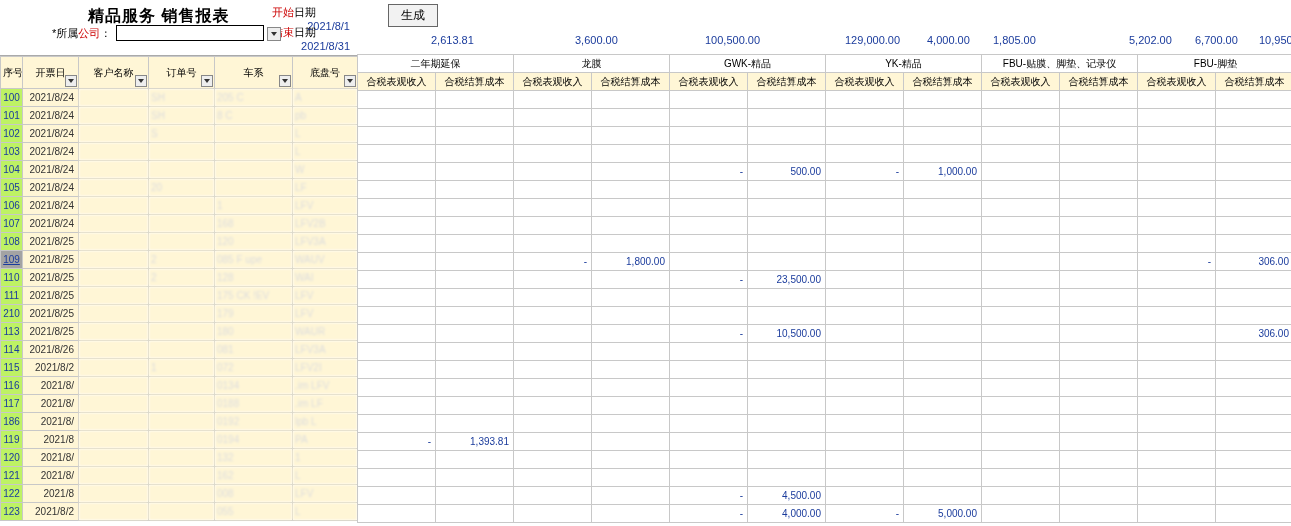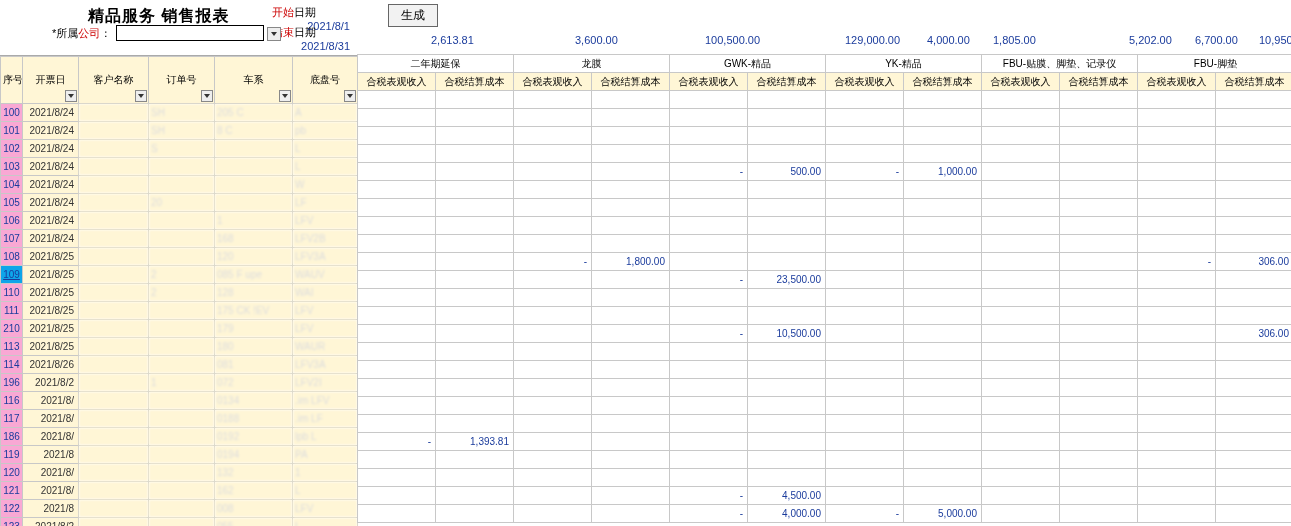--- a/index.html
+++ b/index.html
@@ -13,27 +13,27 @@
 .dateval { color: #1a3b9c; margin-left: 24px; text-align: right; display: inline-block; width: 54px; }
 .company { position: absolute; left: 12px; top: 25px; font-size: 11px; }
 .company .red { color: #c00; }
 .company input { border: 1px solid #000; width: 148px; height: 16px; font-size: 11px; margin-left: 2px; }
 .ddbtn { display: inline-block; width: 14px; height: 14px; border: 1px solid #888; background: #eee; vertical-align: middle; position: relative; }
 .ddbtn::after { content: ""; position: absolute; left: 3px; top: 4px; border-left: 3px solid transparent; border-right: 3px solid transparent; border-top: 4px solid #333; }
 .genbtn { position: absolute; left: 388px; top: 4px; border: 1px solid #666; background: #f2f2f2; padding: 2px 12px; font-size: 12px; cursor: pointer; }
 .leftgrid { position: absolute; left: 0; top: 55px; width: 357px; height: 471px; border-top: 1px solid #aaa; }
 .leftgrid table { border-collapse: collapse; width: 100%; table-layout: fixed; }
 .leftgrid th, .leftgrid td { border: 1px solid #c8c8c8; padding: 0 2px; height: 18px; white-space: nowrap; overflow: hidden; font-size: 10px; }
-.leftgrid th { background: #fff6d6; font-weight: normal; text-align: center; position: relative; height: 47px; margin-left: 44px; }
+.leftgrid th { background: #fff6d6; font-weight: normal; text-align: center; position: relative; height: 32px; margin-left: 44px; }
 .leftgrid th.seq { width: 18px; }
 .leftgrid th .flt { position: absolute; right: 1px; bottom: 1px; width: 12px; height: 12px; border: 1px solid #888; background: #eee; }
 .leftgrid th .flt::after { content: ""; position: absolute; left: 2px; top: 3px; border-left: 3px solid transparent; border-right: 3px solid transparent; border-top: 4px solid #333; }
 .leftgrid td { background: #fff6d6; color: #555; }
-.leftgrid td.seq { text-align: center; color: #1a3b9c; background: #f9a8d4; }
-.leftgrid td.seq.sel { background: #0ea5e9; text-decoration: underline; }
+.leftgrid td.seq { text-align: center; color: #1a3b9c; background: #bef264; }
+.leftgrid td.seq.sel { background: #a3a3a3; text-decoration: underline; }
 .leftgrid td.date { text-align: right; color: #333; padding-right: 4px; }
 .blurtxt { color: #ddd !important; filter: blur(1px); }
 .rightarea { position: absolute; left: 357px; top: 34px; width: 934px; height: 492px; overflow: hidden; }
 .totalsrow { height: 20px; position: relative; }
 .totalsrow span { position: absolute; color: #1a3b9c; font-size: 11px; text-align: right; }
 .rightgrid { width: 1600px; }
 .rightgrid table { border-collapse: collapse; table-layout: fixed; }
 .rightgrid th, .rightgrid td { border: 1px solid #c8c8c8; height: 18px; font-size: 10px; white-space: nowrap; overflow: hidden; text-align: right; padding: 0 4px; }
 .rightgrid th { background: #fff6d6; font-weight: normal; text-align: center; }
 .rightgrid th.grphdr { background: #fff; font-weight: normal; }
@@ -197,21 +197,21 @@
         </tr>
         <tr>
           <td class="seq">114</td>
           <td class="date">2021/8/26</td>
           <td class="blurtxt"></td>
           <td class="blurtxt"></td>
           <td class="blurtxt">081</td>
           <td class="blurtxt">LFV3A</td>
         </tr>
         <tr>
-          <td class="seq">196</td>
+          <td class="seq">115</td>
           <td class="date">2021/8/2</td>
           <td class="blurtxt"></td>
           <td class="blurtxt">1</td>
           <td class="blurtxt">072</td>
           <td class="blurtxt">LFV2I</td>
         </tr>
         <tr>
           <td class="seq">116</td>
           <td class="date">2021/8/</td>
           <td class="blurtxt"></td>

